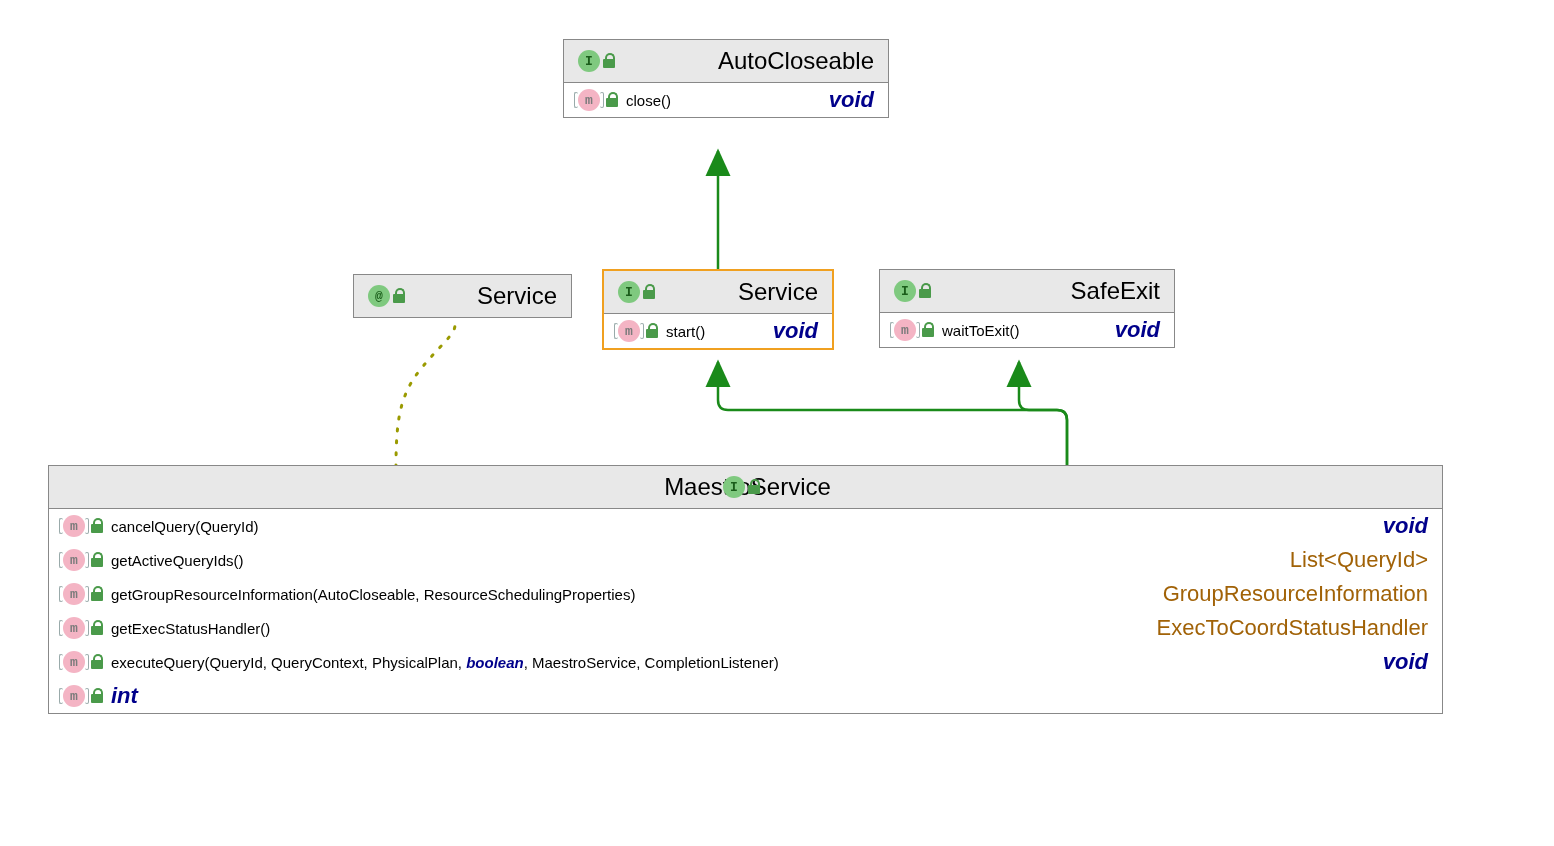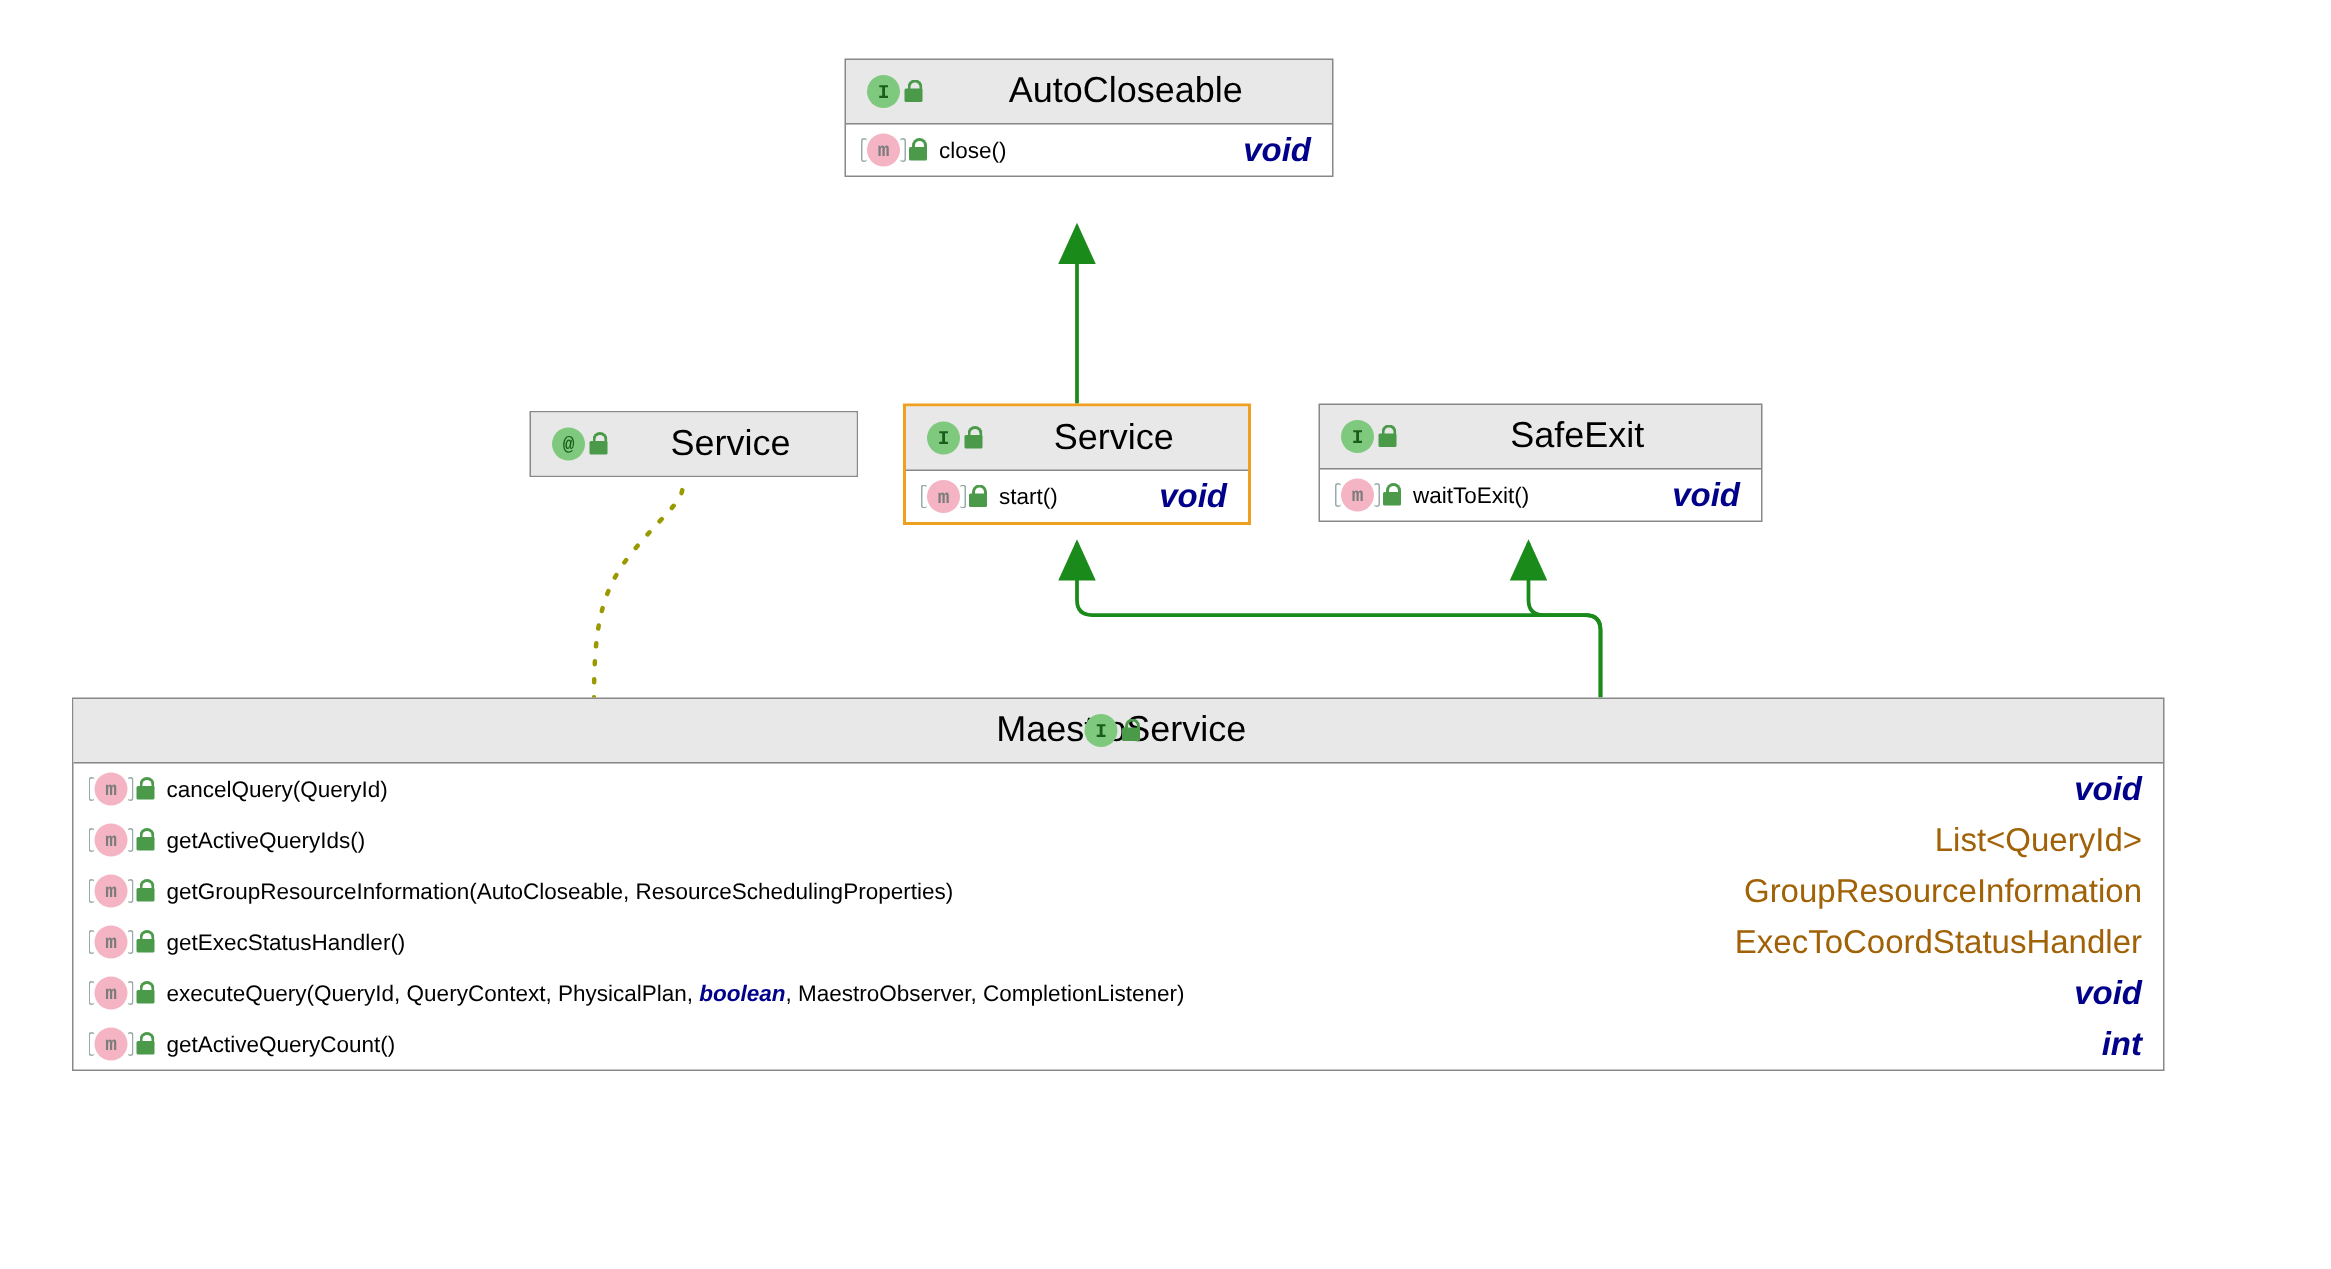--- a/index.html
+++ b/index.html
@@ -30,21 +30,21 @@
     background: #e8e8e8;
     padding: 7px 14px;
     display: flex;
     align-items: center;
     gap: 6px;
     border-bottom: 1px solid #888;
   }
   .uml-header.no-border { border-bottom: none; }
   .uml-title {
     flex: 1;
-    text-align: center;
+    text-align: right;
     font-size: 24px;
     color: #000;
     padding-left:4px;
   }
   .uml-header .icon-group { display:flex; align-items:center; gap:3px;}
   .uml-row {
     padding: 4px 14px;
     display: flex;
     align-items: center;
     gap: 6px;
@@ -244,25 +244,24 @@
         </div>
         <div class="uml-row" data-name="method-row">
           <span class="badge badge-m" data-name="method-icon">m</span>
           <span class="lock-icon" data-name="lock-icon"></span>
           <span class="uml-sig" data-name="method-signature">getExecStatusHandler()</span>
           <span class="uml-ret" data-name="method-return">ExecToCoordStatusHandler</span>
         </div>
         <div class="uml-row" data-name="method-row">
           <span class="badge badge-m" data-name="method-icon">m</span>
           <span class="lock-icon" data-name="lock-icon"></span>
-          <span class="uml-sig" data-name="method-signature"><span>executeQuery(QueryId, QueryContext, PhysicalPlan, </span><span class="keyword">boolean</span><span>, MaestroObserver, CompletionListener)</span></span>
+          <span class="uml-sig" data-name="method-signature"><span>executeQuery(QueryId, QueryContext, PhysicalPlan, </span><span class="keyword">boolean</span><span>, MaestroService, CompletionListener)</span></span>
           <span class="uml-ret keyword" data-name="method-return">void</span>
         </div>
         <div class="uml-row" data-name="method-row">
           <span class="badge badge-m" data-name="method-icon">m</span>
           <span class="lock-icon" data-name="lock-icon"></span>
-          <span class="uml-sig" data-name="method-signature">getActiveQueryCount()</span>
           <span class="uml-ret keyword" data-name="method-return">int</span>
         </div>
       </div>
   </div>
 
 </div>
 
 </body></html>

